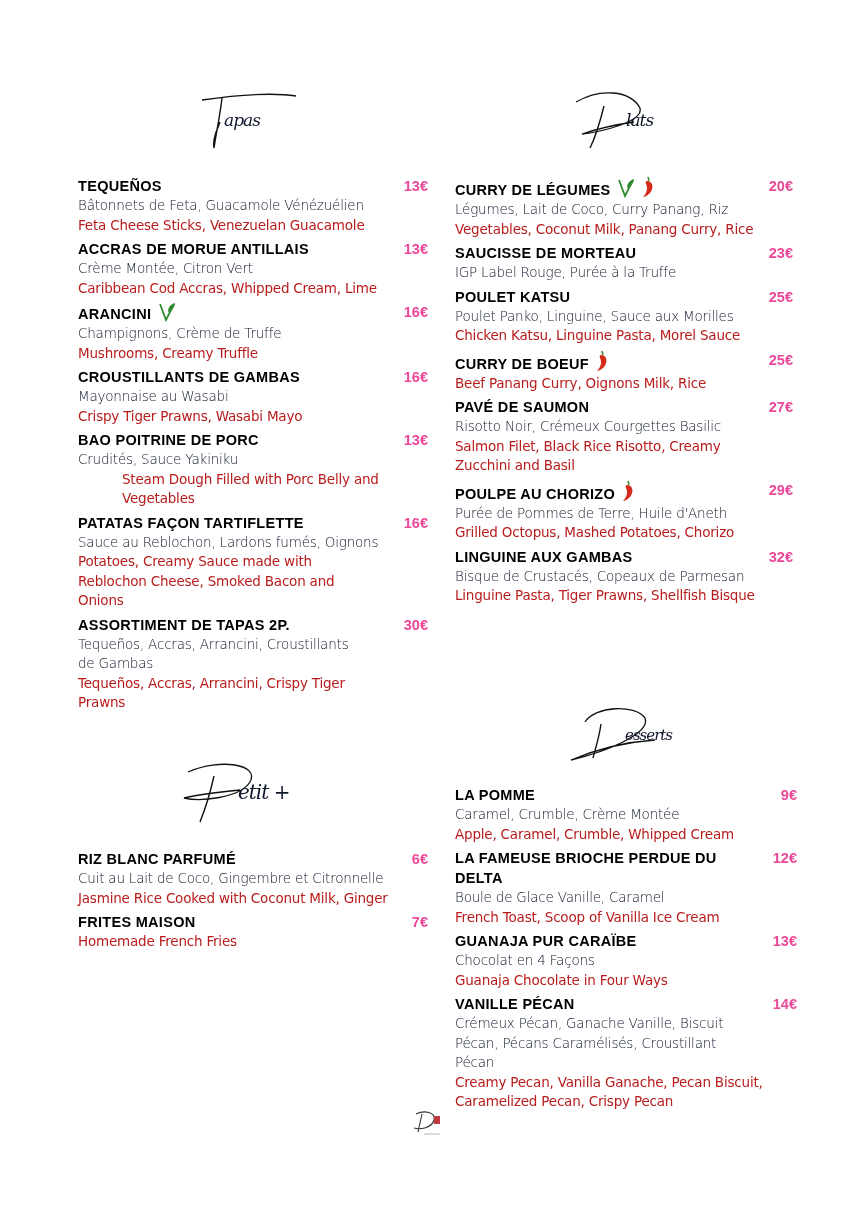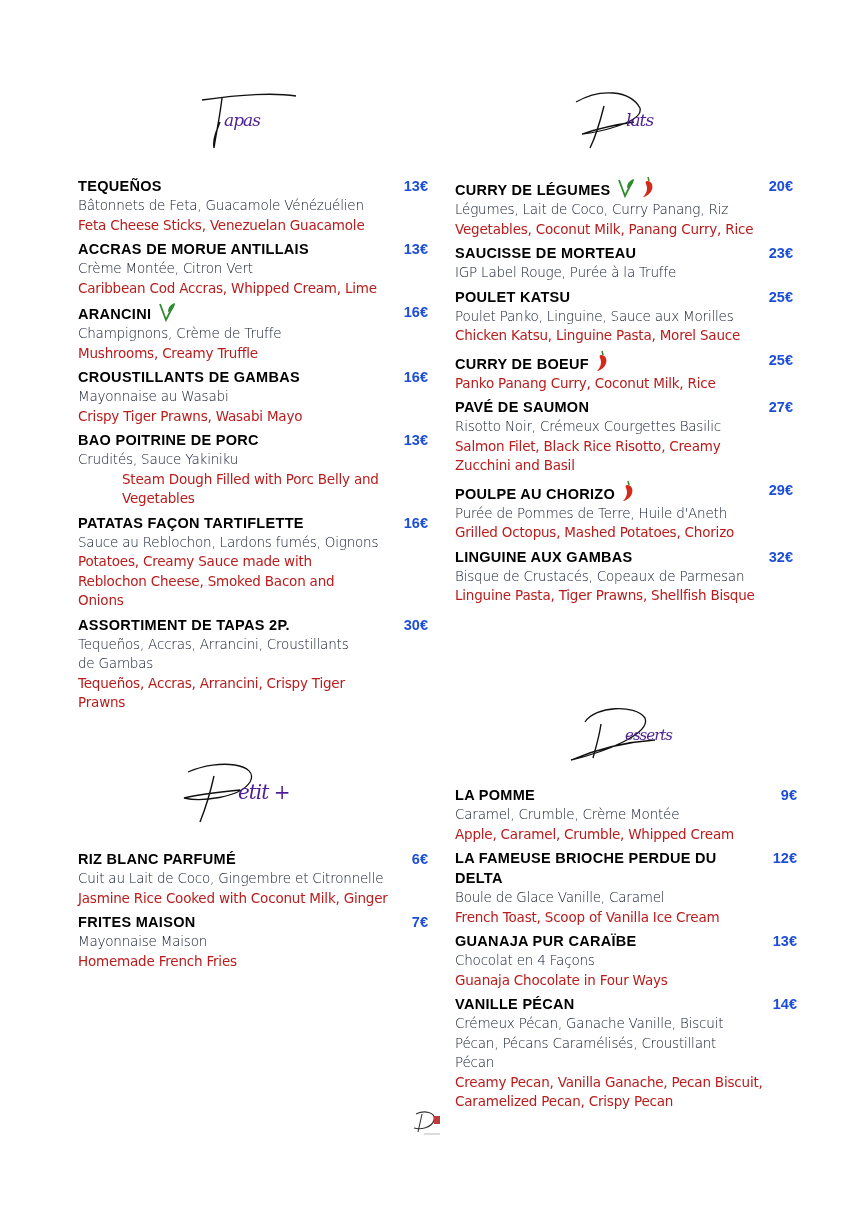--- a/index.html
+++ b/index.html
@@ -1,22 +1,22 @@
 <!DOCTYPE html>
 <html><head>
 <meta charset="utf-8">
 <style>
   html, body { margin: 0; padding: 0; background: #ffffff; }
   body { width: 862px; height: 1215px; position: relative; overflow: hidden; font-family: "Liberation Sans", sans-serif; }
   .col { position: absolute; width: 350px; }
-  .section-title { position: absolute; font-family: "DejaVu Serif", serif; font-style: italic; font-size: 30px; color: #4c1d95; letter-spacing: -1px; }
+  .section-title { position: absolute; font-family: "DejaVu Serif", serif; font-style: italic; font-size: 30px; color: #0f172a; letter-spacing: -1px; }
   .item { margin-bottom: 4px; position: relative; }
   .item-head { display: flex; justify-content: space-between; align-items: flex-start; }
   .item-name { font-weight: bold; font-size: 14.5px; color: #000000; line-height: 20px; letter-spacing: 0.3px; max-width: 300px; }
-  .item-price { font-weight: bold; font-size: 14.5px; color: #1d4ed8; line-height: 20px; }
+  .item-price { font-weight: bold; font-size: 14.5px; color: #ec4899; line-height: 20px; }
   .fr { font-size: 13.5px; color: #0f172a; line-height: 19.5px; font-family: "DejaVu Sans", sans-serif; font-weight: 200; letter-spacing: -0.2px; }
   .en { font-size: 13.5px; color: #b91c1c; line-height: 19.5px; font-family: "DejaVu Sans", sans-serif; letter-spacing: -0.2px; }
   .icon { display: inline-block; vertical-align: -3px; margin-left: 2px; }
   .logo { position: absolute; left: 410px; top: 1108px; width: 40px; height: 30px; }
 </style>
 </head>
 <body>
 
 <div class="section-title" style="left:200px; top:88px;">
   <svg width="100" height="64" viewBox="0 0 100 64">
@@ -151,21 +151,21 @@
   <div class="item">
     <div class="item-head">
         <span class="item-name"><span>CURRY DE BOEUF</span>
       <svg class="icon" width="14" height="22" viewBox="0 0 14 22">
             <path d="M7 1 L8 5" stroke="#3a8a2a" stroke-width="1.5"></path>
             <path d="M6 5 C12 5, 13 12, 9 17 C7 19, 4 21, 2 21 C6 17, 7 12, 5 8 C4 6, 5 5, 6 5 Z" fill="#d42a1a"></path>
           </svg>
     </span>
         <span class="item-price">25€</span>
       </div>
-    <div class="en">Panko Panang Curry, Coconut Milk, Rice</div>
+    <div class="en">Beef Panang Curry, Oignons Milk, Rice</div>
   </div>
   <div class="item">
     <div class="item-head">
         <span class="item-name">PAVÉ DE SAUMON</span>
         <span class="item-price">27€</span>
       </div>
     <div class="fr">Risotto Noir, Crémeux Courgettes Basilic</div>
     <div class="en" style="width:270px;">Salmon Filet, Black Rice Risotto, Creamy Zucchini and Basil</div>
   </div>
   <div class="item">
@@ -198,21 +198,20 @@
         <span class="item-price">6€</span>
       </div>
     <div class="fr">Cuit au Lait de Coco, Gingembre et Citronnelle</div>
     <div class="en">Jasmine Rice Cooked with Coconut Milk, Ginger</div>
   </div>
   <div class="item">
     <div class="item-head">
         <span class="item-name">FRITES MAISON</span>
         <span class="item-price">7€</span>
       </div>
-    <div class="fr">Mayonnaise Maison</div>
     <div class="en">Homemade French Fries</div>
   </div>
 </div>
 
 <div class="col" style="left:455px; top:785px; width:342px;">
   <div class="item">
     <div class="item-head">
         <span class="item-name">LA POMME</span>
         <span class="item-price">9€</span>
       </div>

